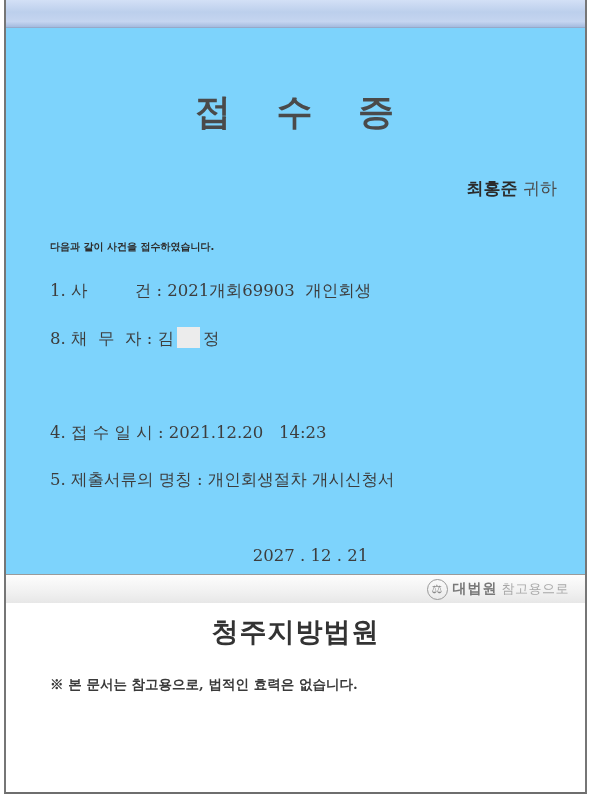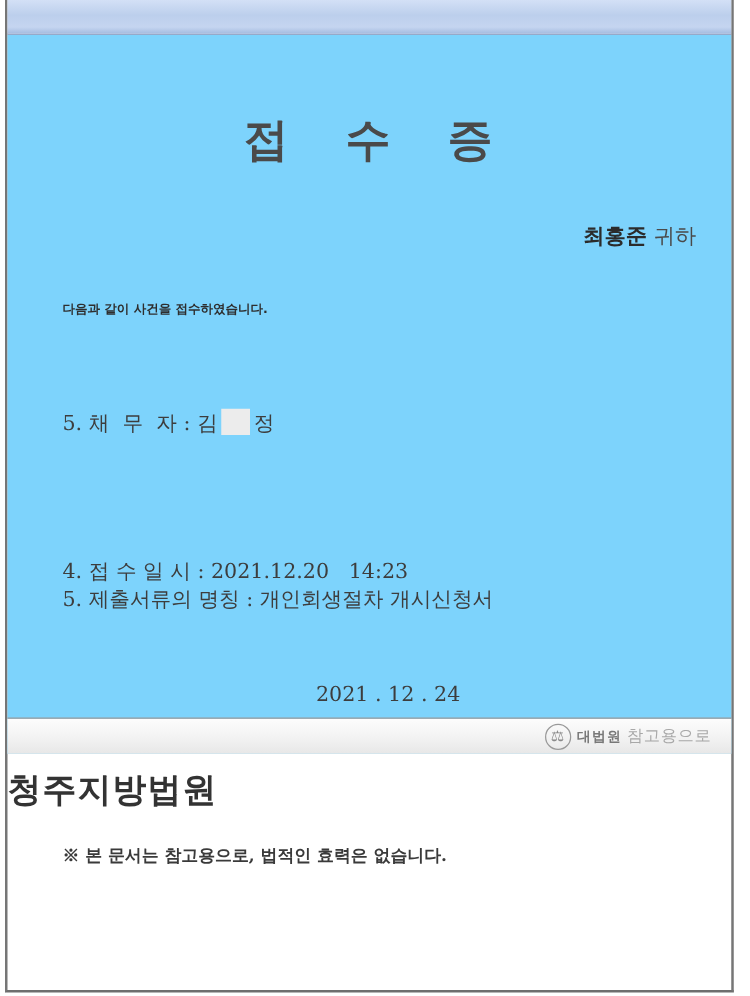--- a/index.html
+++ b/index.html
@@ -73,21 +73,21 @@
   .item {
     position: absolute;
     left: 44px;
     font-size: 16.5px;
     white-space: pre;
     color: #3d3d3d;
   }
   .item-1 { top: 252px; }
   .item-2 { top: 299px; }
   .item-3 { top: 347px; }
-  .item-4 { top: 418px; }
+  .item-4 { top: 394px; }
   .item-5 { top: 441px; text-align: center; }
   .redaction {
     display: inline-block;
     width: 23px;
     height: 21px;
     background: #ececec;
     vertical-align: -4px;
     margin: 0 3px 0 3px;
   }
   .issue-date {
@@ -98,21 +98,21 @@
     text-align: center;
     font-size: 16.5px;
     white-space: pre;
     color: #3d3d3d;
   }
   .court {
     position: absolute;
     top: 586px;
     left: 0;
     right: 0;
-    text-align: left;
+    text-align: center;
     font-size: 27px;
     font-weight: bold;
     letter-spacing: 1px;
     color: #333333;
   }
   .disclaimer {
     position: absolute;
     top: 648px;
     left: 44px;
     font-size: 13.5px;
@@ -142,21 +142,21 @@
     border: 1.5px solid #999999;
     border-radius: 50%;
     box-sizing: border-box;
     color: #8a8a8a;
     font-size: 12px;
     line-height: 18px;
     text-align: center;
     margin-right: 5px;
   }
   .brand-bold {
-    font-size: 11px;
+    font-size: 14px;
     font-weight: bold;
     color: #787878;
     letter-spacing: 1px;
     margin-right: 4px;
   }
   .brand-light {
     font-size: 13px;
     color: #a8a8a8;
     letter-spacing: 0.5px;
   }
@@ -168,29 +168,30 @@
   <div class="titlebar"></div>
 
   <div class="content">
 
     <div class="doc-title">접   수   증</div>
 
     <div class="recipient"><span class="name">최홍준</span><span class="honorific"> 귀하</span></div>
 
     <div class="intro">다음과 같이 사건을 접수하였습니다.</div>
 
-
-    <div class="item item-2"><span>5. 채  무  자 : 김</span><span class="redaction"></span><span>정</span></div>
+    <div class="item item-1">1. 사         건 : 2021개회69903  개인회생</div>
+
+    <div class="item item-2"><span>8. 채  무  자 : 김</span><span class="redaction"></span><span>정</span></div>
 
 
     <div class="item item-4">4. 접 수 일 시 : 2021.12.20   14:23</div>
 
     <div class="item item-5">5. 제출서류의 명칭 : 개인회생절차 개시신청서</div>
 
-    <div class="issue-date">2021 . 12 . 24</div>
+    <div class="issue-date">2027 . 12 . 21</div>
 
     <div class="court">청주지방법원</div>
 
     <div class="disclaimer">※ 본 문서는 참고용으로, 법적인 효력은 없습니다.</div>
 
     <div class="footer">
       <div class="seal">⚖</div>
       <span class="brand-bold">대법원</span>
       <span class="brand-light">참고용으로</span>
     </div>

